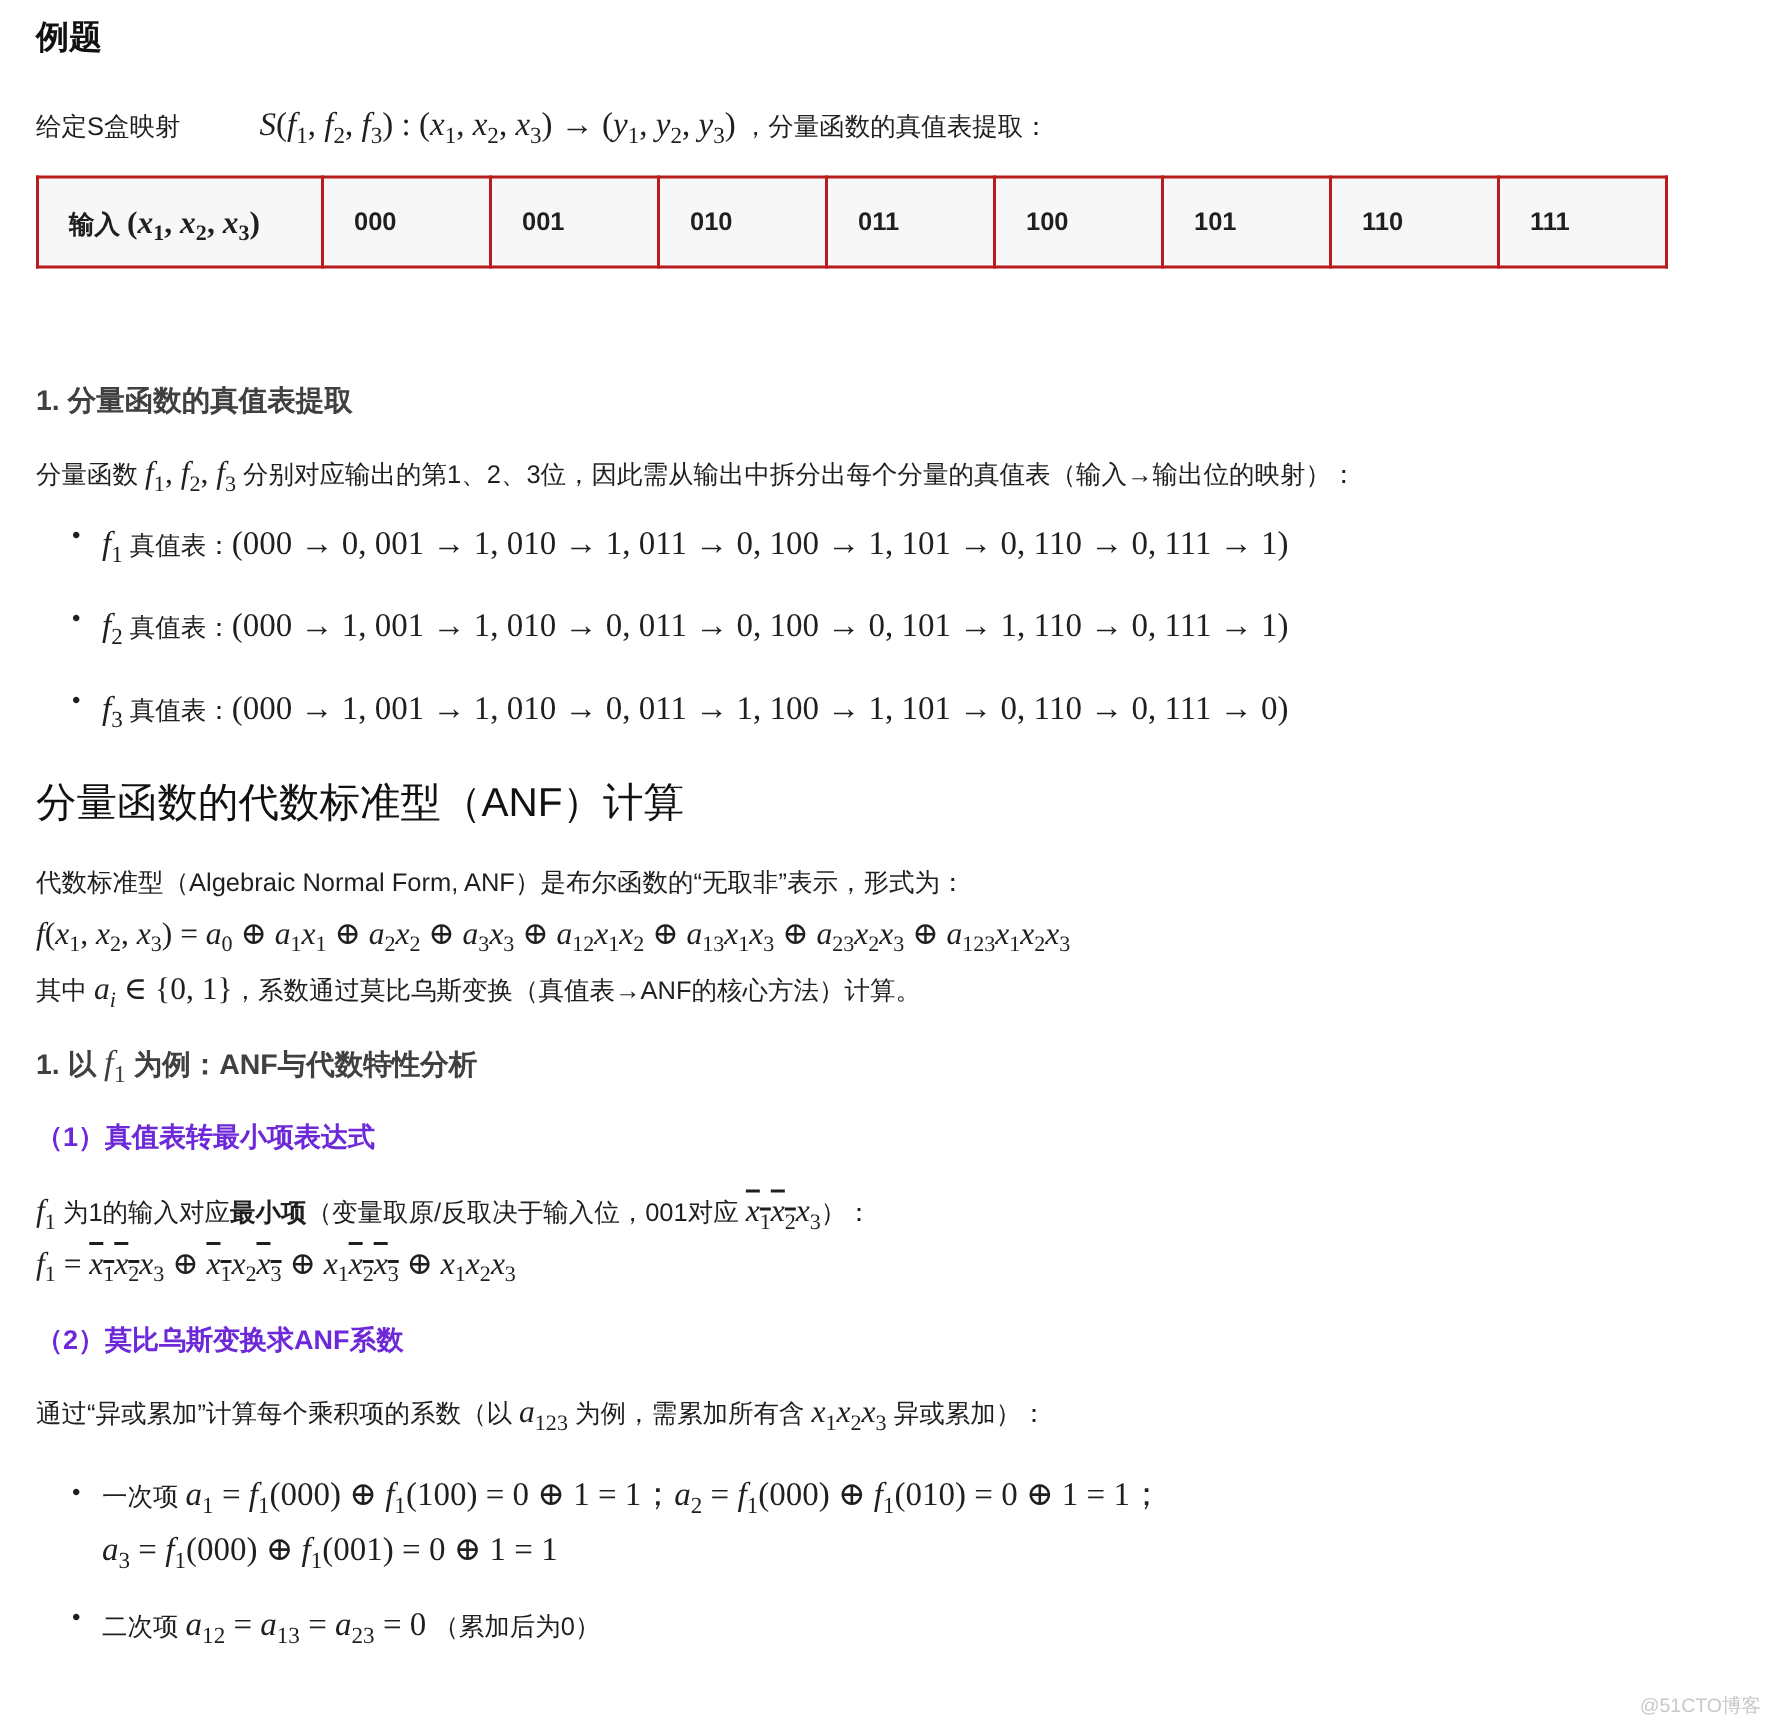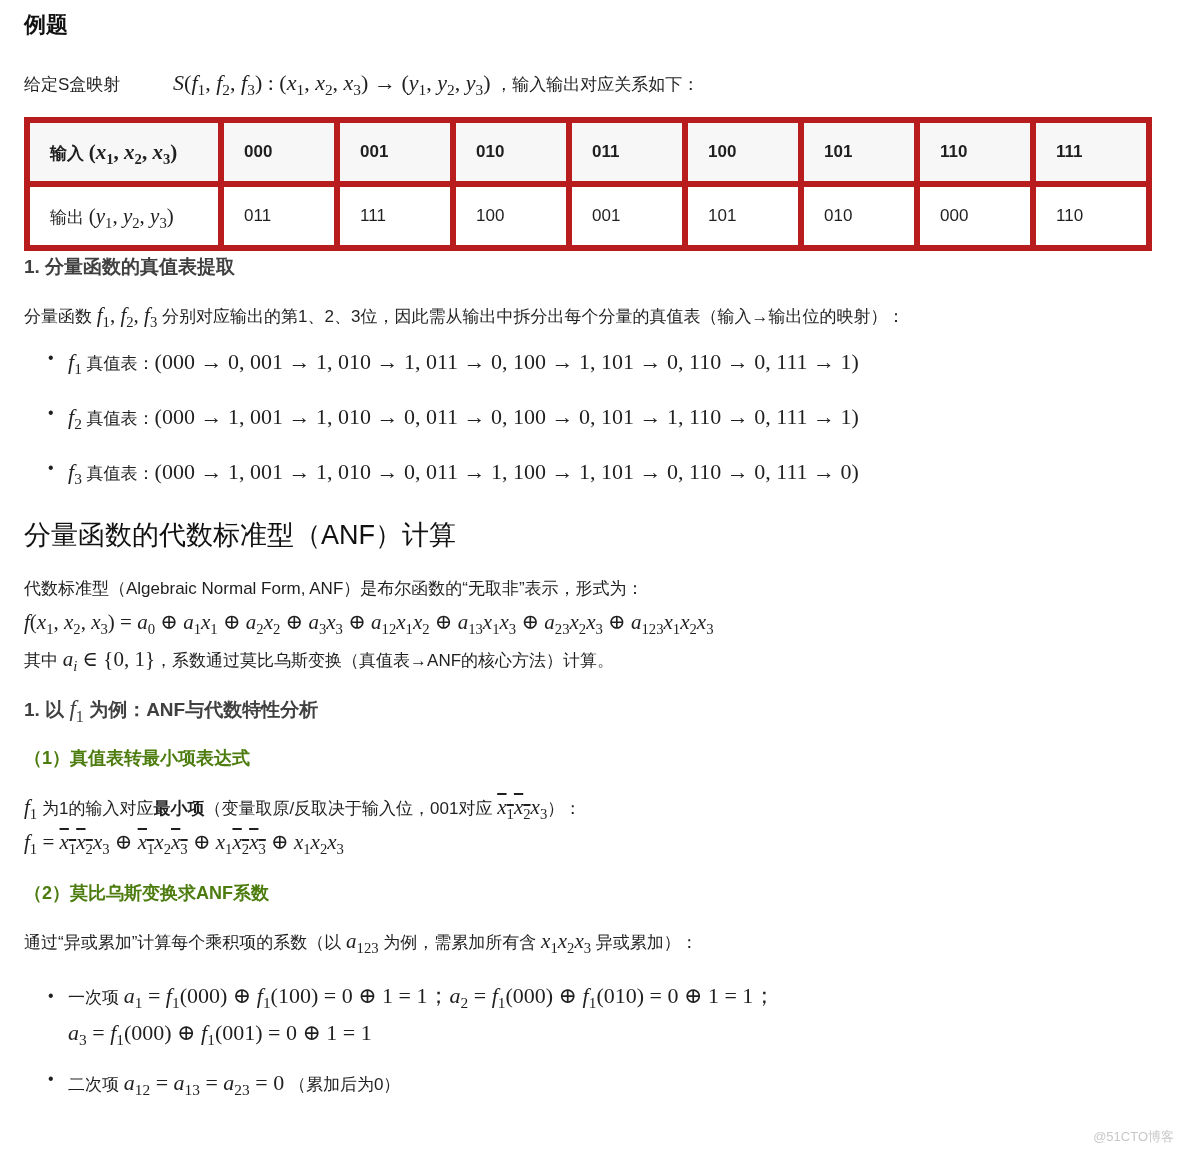--- a/index.html
+++ b/index.html
@@ -16,76 +16,65 @@
 
   h1.title { position: absolute; top: 10px; left: 0; margin: 0; font-size: 22px; font-weight: bold; color: #111; }
   .intro { position: absolute; top: 70px; left: 0; font-size: 17px; white-space: nowrap; }
   .intro .mathbig { font-size: 22px; margin-left: 48px; }
 
   table.sbox {
     position: absolute; top: 117px; left: 0; border-collapse: collapse;
     font-size: 17px;
   }
   table.sbox td, table.sbox th {
-    border: 6px solid #b91c1c; height: 58px; padding: 0 20px; text-align: left;
+    border: 2px solid #b91c1c; height: 58px; padding: 0 20px; text-align: left;
   }
   table.sbox tr.head { background: #f7f7f7; }
   table.sbox th { font-weight: bold; }
   table.sbox .c0 { width: 148px; }
   table.sbox .cn { width: 70px; }
   table.sbox .lbl .mr { font-size: 21px; }
 
   h3 { position: absolute; margin: 0; font-size: 19px; font-weight: bold; color: #404040; white-space: nowrap; }
   h2 { position: absolute; margin: 0; font-size: 27px; font-weight: normal; color: #111; white-space: nowrap; }
-  h4 { position: absolute; margin: 0; font-size: 18px; font-weight: bold; color: #4d7c0f; white-space: nowrap; }
+  h4 { position: absolute; margin: 0; font-size: 18px; font-weight: bold; color: #6d28d9; white-space: nowrap; }
   p.line { position: absolute; margin: 0; font-size: 17px; white-space: nowrap; }
   p.line .mm { font-size: 21px; }
   ul.tt { position: absolute; margin: 0; padding: 0; list-style: none; }
   ul.tt li { position: relative; padding-left: 20px; white-space: nowrap; font-size: 17px; }
   ul.tt li::before { content: "•"; position: absolute; left: 0; top: 0; font-size: 16px; }
   ul.tt li .mm { font-size: 22px; }
 
   .watermark { position: absolute; right: 10px; bottom: 10px; font-size: 13px; color: #c8c8c8; }
 </style>
 </head>
 <body>
 
 <div class="page">
 
   <h1 class="title">例题</h1>
 
   <div class="intro">
     <span>给定S盒映射</span>
     <span class="mathbig mr"><span class="m">S</span>(<span class="m">f</span><sub>1</sub>, <span class="m">f</span><sub>2</sub>, <span class="m">f</span><sub>3</sub>) : (<span class="m">x</span><sub>1</sub>, <span class="m">x</span><sub>2</sub>, <span class="m">x</span><sub>3</sub>) → (<span class="m">y</span><sub>1</sub>, <span class="m">y</span><sub>2</sub>, <span class="m">y</span><sub>3</sub>)</span>
-    <span>，输入输出对应关系如下：</span>
+    <span>，分量函数的真值表提取：</span>
   </div>
 
   <table class="sbox">
     <tbody>
         <tr class="head">
       <th class="c0 lbl"><span>输入</span> <span class="mr">(<span class="m">x</span><sub>1</sub>, <span class="m">x</span><sub>2</sub>, <span class="m">x</span><sub>3</sub>)</span></th>
       <th class="cn">000</th>
       <th class="cn">001</th>
       <th class="cn">010</th>
       <th class="cn">011</th>
       <th class="cn">100</th>
       <th class="cn">101</th>
       <th class="cn">110</th>
       <th class="cn">111</th>
-    </tr>
-    <tr>
-      <td class="c0 lbl"><span>输出</span> <span class="mr">(<span class="m">y</span><sub>1</sub>, <span class="m">y</span><sub>2</sub>, <span class="m">y</span><sub>3</sub>)</span></td>
-      <td>011</td>
-      <td>111</td>
-      <td>100</td>
-      <td>001</td>
-      <td>101</td>
-      <td>010</td>
-      <td>000</td>
-      <td>110</td>
     </tr>
   </tbody>
     </table>
 
   <h3 style="top:254px;left:0;">1. 分量函数的真值表提取</h3>
 
   <p class="line" style="top:303px;left:0;">
     <span>分量函数</span>
     <span class="mm mr"><span class="m">f</span><sub>1</sub>, <span class="m">f</span><sub>2</sub>, <span class="m">f</span><sub>3</sub></span>
     <span>分别对应输出的第1、2、3位，因此需从输出中拆分出每个分量的真值表（输入→输出位的映射）：</span>

